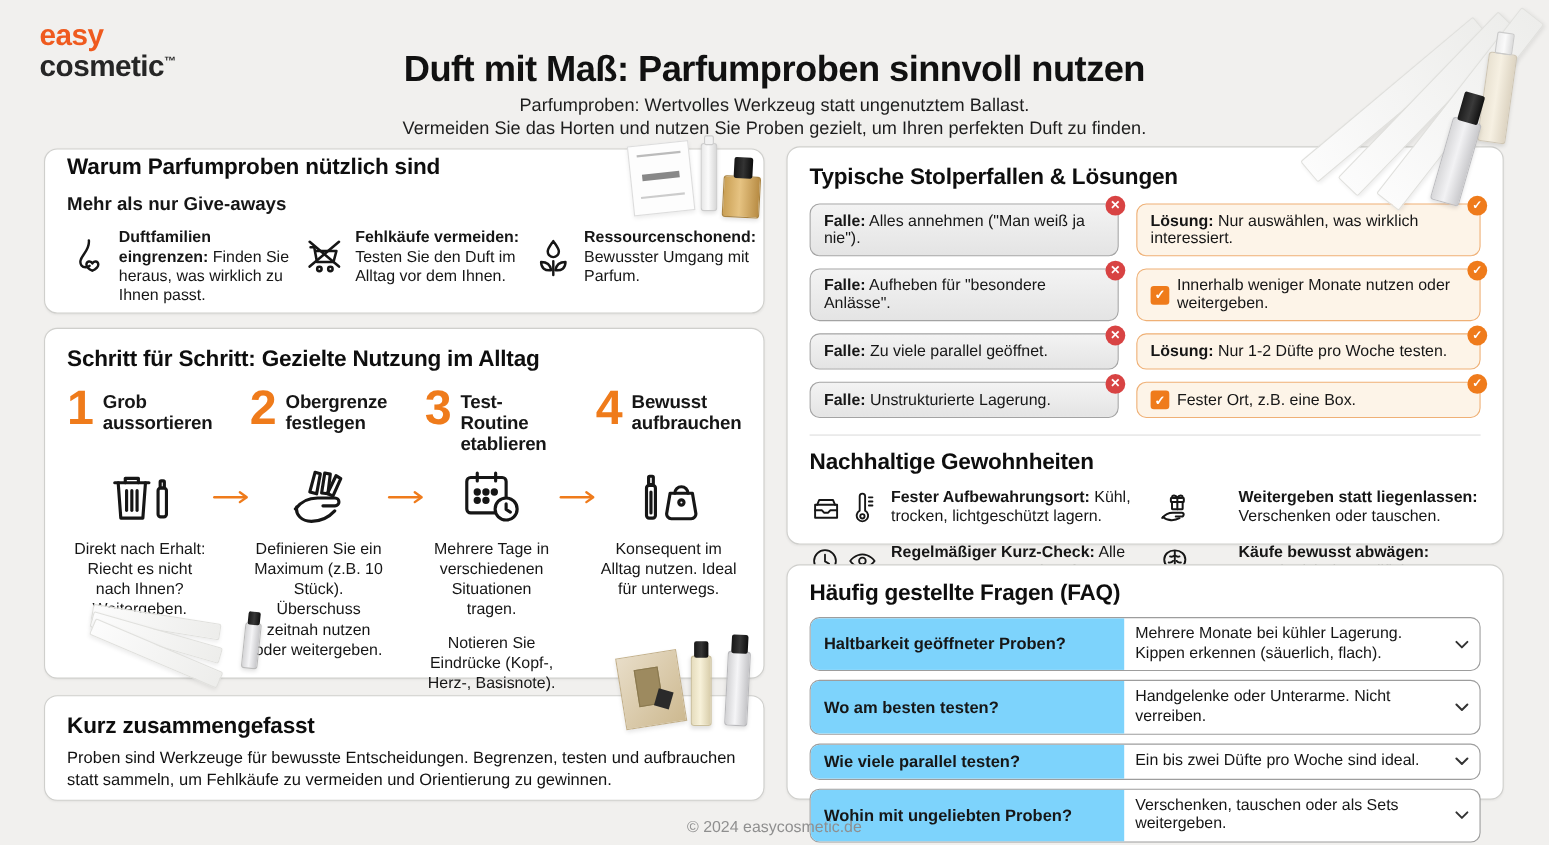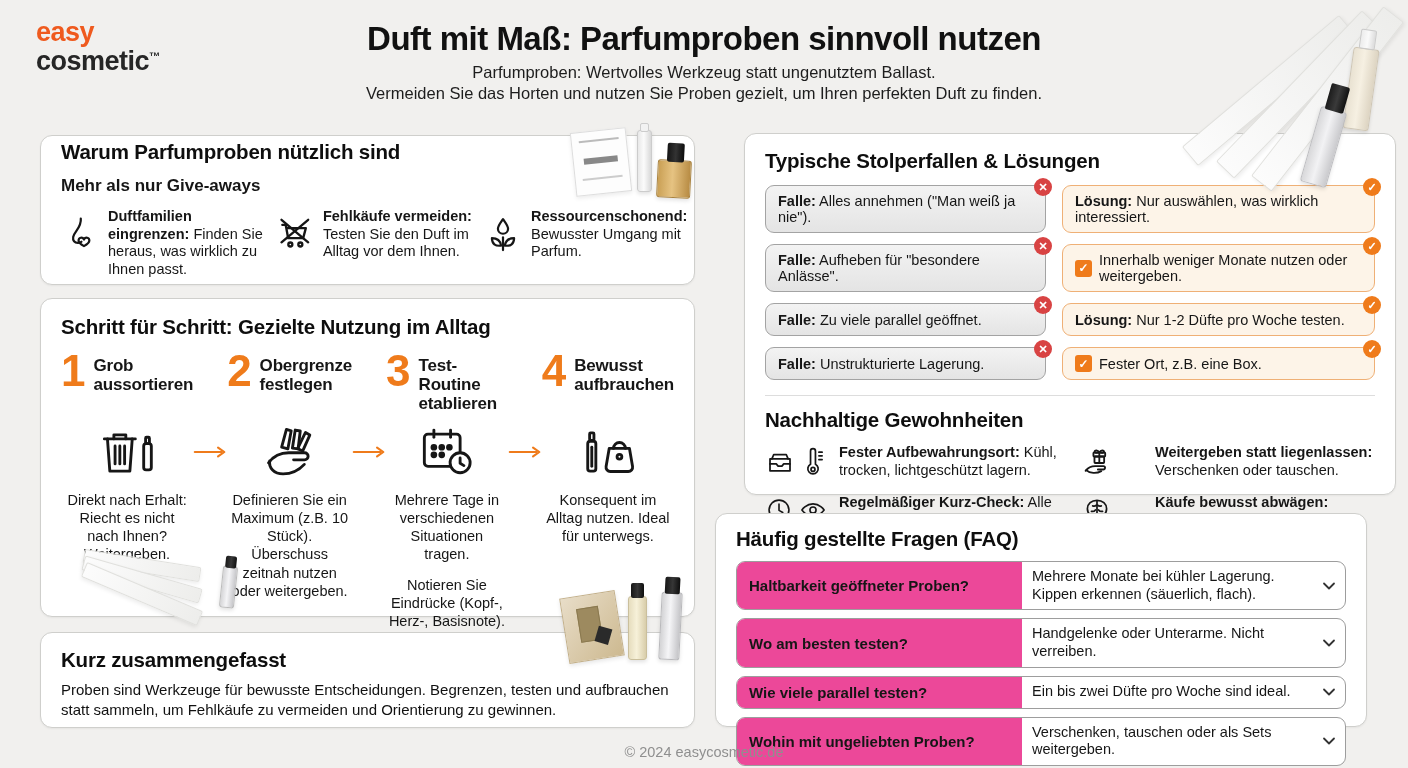--- a/index.html
+++ b/index.html
@@ -5,21 +5,21 @@
   * { margin:0; padding:0; box-sizing:border-box; }
   html,body { width:1408px; height:768px; }
   body { font-family:"Liberation Sans", sans-serif; background:#f1f0ee; color:#161616; position:relative; overflow:hidden; }
   .page { position:absolute; inset:0; }
 
   
   .logo { position:absolute; left:36px; top:20px; line-height:24px; font-weight:bold; font-size:27px; letter-spacing:-0.5px; }
   .logo .l1 { color:#ef5a1e; }
   .logo .l2 { color:#262626; }
   .logo sup { font-size:11px; color:#262626; }
-  .title-wrap { position:absolute; left:0; right:0; top:20px; text-align:center; }
+  .title-wrap { position:absolute; left:0; right:0; top:44px; text-align:center; }
   .main-title { font-size:33px; font-weight:bold; letter-spacing:-0.5px; color:#111; }
   .sub { font-size:16.5px; color:#1d1d1d; line-height:1.28; margin-top:4px; }
 
   
   .card { position:absolute; background:#fff; border:1px solid #cfcfcc; border-radius:12px; box-shadow:0 1px 2px rgba(0,0,0,.05); }
   .card-title { font-size:20.5px; font-weight:bold; color:#0e0e0e; letter-spacing:-0.2px; }
 
   
   #card-why { left:40px; top:135px; width:655px; height:150px; padding:4px 20px; }
   .why-sub { font-size:17px; font-weight:bold; margin-top:12px; }
@@ -41,41 +41,41 @@
   .step-icon { display:flex; align-items:center; justify-content:center; height:78px; }
   .arrow-cell { display:flex; align-items:center; justify-content:center; height:78px; }
   .step-desc { text-align:center; font-size:14.5px; line-height:1.25; padding:0 2px; }
   .step-desc .p2 { margin-top:12px; }
 
   
   #card-summary { left:40px; top:632px; width:655px; height:96px; padding:15px 20px; }
   .summary-text { font-size:15px; line-height:1.3; margin-top:8px; color:#111; }
 
   
-  #card-pitfalls { left:744px; top:133px; width:652px; height:362px; padding:15px 20px; }
+  #card-pitfalls { left:715px; top:133px; width:652px; height:362px; padding:15px 20px; }
   .pit-rows { margin-top:12px; display:flex; flex-direction:column; gap:11px; }
   .pit-row { display:grid; grid-template-columns:281px 1fr; gap:16px; }
   .falle, .loesung { position:relative; border-radius:9px; font-size:14.5px; padding:7px 12px; display:flex; align-items:center; gap:7px; min-height:33px; }
   .falle { background:linear-gradient(#f3f3f3,#e4e4e4); border:1px solid #a3a3a3; }
   .loesung { background:#fdf4e8; border:1px solid #efb076; }
   .badge { position:absolute; top:-8px; right:-7px; width:18px; height:18px; border-radius:50%; color:#fff; font-size:11px; font-weight:bold; display:flex; align-items:center; justify-content:center; line-height:1; }
   .badge.x { background:#d84343; }
   .badge.ok { background:#ef7b1b; }
   .cbx { flex:0 0 auto; width:17px; height:17px; background:#ef7b1b; border-radius:3px; color:#fff; font-size:12px; font-weight:bold; display:flex; align-items:center; justify-content:center; }
   .divider { border:none; border-top:1px solid #ddd; margin:15px 0 12px; }
   .habits-grid { display:grid; grid-template-columns:1fr 1fr; column-gap:22px; row-gap:14px; margin-top:12px; }
   .habit { display:flex; gap:10px; align-items:flex-start; }
   .habit .icons { flex:0 0 64px; display:flex; gap:5px; align-items:center; margin-top:2px; }
   .habit .txt { font-size:14.5px; line-height:1.24; }
 
   
   #card-faq { left:715px; top:513px; width:652px; height:214px; padding:13px 20px; }
   .faq-rows { margin-top:10px; display:flex; flex-direction:column; gap:8px; }
   .faq-row { display:flex; align-items:stretch; border:1px solid #9d9d9d; border-radius:9px; overflow:hidden; background:#fff; }
-  .faq-q { flex:0 0 285px; background:#ec4899; padding:7px 12px; font-weight:bold; font-size:15px; display:flex; align-items:center; }
+  .faq-q { flex:0 0 285px; background:#7dd3fc; padding:7px 12px; font-weight:bold; font-size:15px; display:flex; align-items:center; }
   .faq-a { flex:1; padding:6px 10px; font-size:14.5px; line-height:1.22; display:flex; align-items:center; }
   .faq-ch { flex:0 0 32px; display:flex; align-items:center; justify-content:center; }
 
   .footer { position:absolute; left:0; right:0; bottom:8px; text-align:center; font-size:14.5px; color:#8f8f8f; }
 
   
   .strip { position:absolute; background:linear-gradient(100deg,#fcfcfc,#ededeb); border:1px solid #e0e0dd; box-shadow:0 2px 4px rgba(0,0,0,.08); border-radius:2px; }
   .vial-body { position:absolute; border-radius:3px; box-shadow:0 2px 4px rgba(0,0,0,.12); }
   .vial-cap { position:absolute; border-radius:2px; }
   .photo { position:absolute; z-index:6; }

